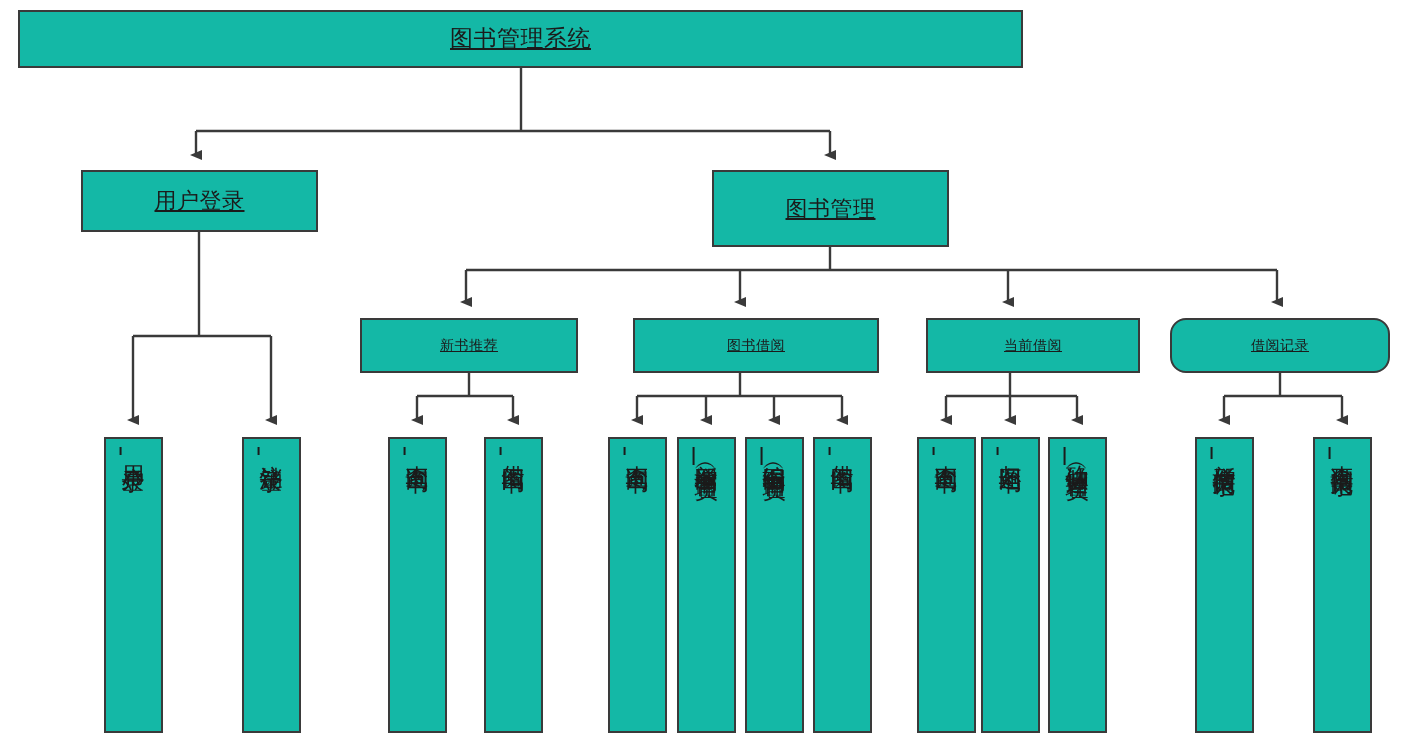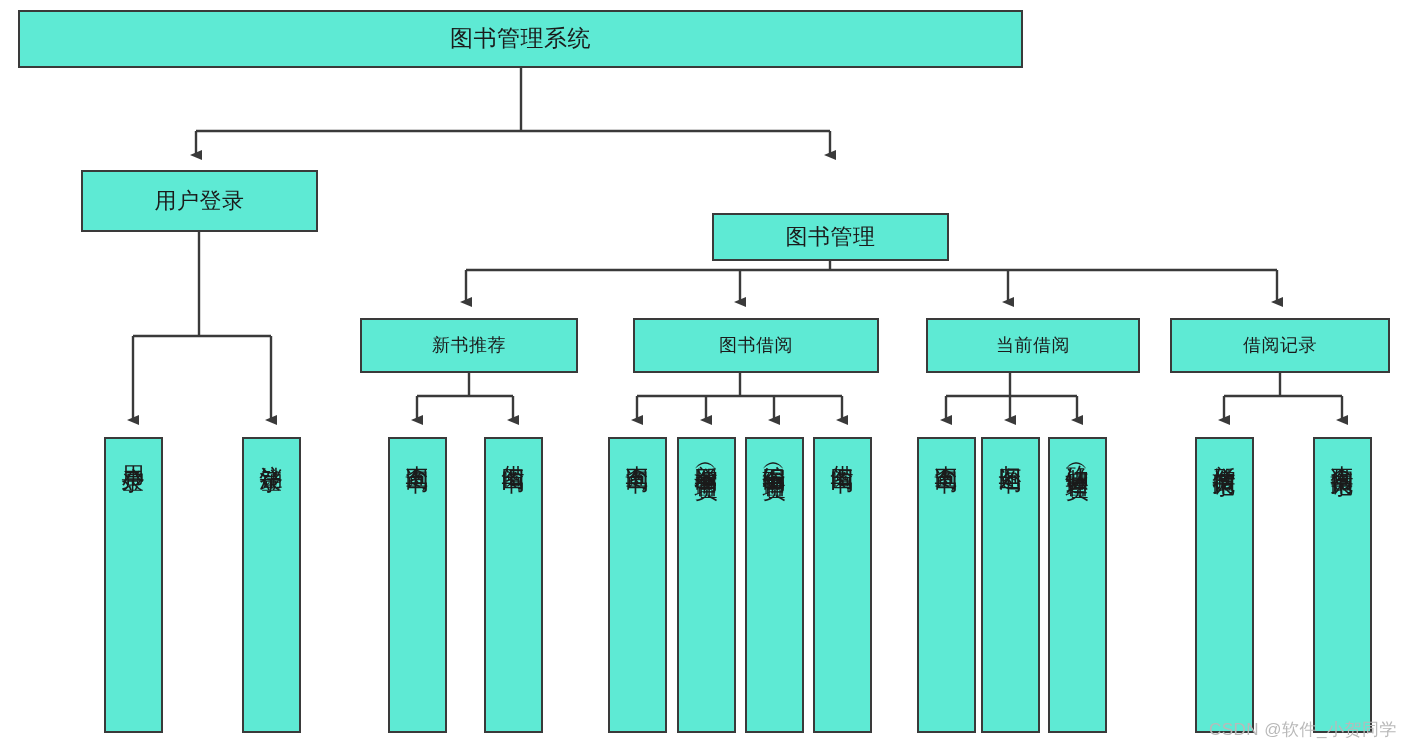--- a/index.html
+++ b/index.html
@@ -19,40 +19,41 @@
     position: absolute;
     left: 0;
     top: 0;
     width: 1405px;
     height: 747px;
     pointer-events: none;
   }
   .node {
     position: absolute;
     box-sizing: border-box;
-    background: #5eead4;
+    background: #14b8a6;
     border: 2px solid #3a3a3a;
     display: flex;
     align-items: center;
     justify-content: center;
     color: #1b1b1b;
     z-index: 2;
+    text-decoration: underline;
   }
   .node .lbl {
     display: block;
     text-align: center;
     line-height: 1.18;
     letter-spacing: 0.5px;
   }
   .node.root {
     border-width: 2px;
   }
   .node.root .lbl { font-size: 23px; }
   .node.branch .lbl { font-size: 22px; }
-  .node.group .lbl { font-size: 18px; }
+  .node.group .lbl { font-size: 14px; }
   
   .node.leaf {
     align-items: flex-start;
     justify-content: center;
     padding-top: 8px;
   }
   .node.leaf .lbl {
     writing-mode: vertical-rl;
     text-orientation: upright;
     font-size: 23px;
@@ -126,34 +127,34 @@
     </g>
   </svg>
 
   <div class="node root" style="left:18px; top:10px; width:1005px; height:58px;">
     <span class="lbl">图书管理系统</span>
   </div>
 
   <div class="node branch" style="left:81px; top:170px; width:237px; height:62px;">
     <span class="lbl">用户登录</span>
   </div>
-  <div class="node branch" style="left:712px; top:170px; width:237px; height:48px;margin-top:43px;">
+  <div class="node branch" style="left:712px; top:170px; width:237px; height:77px;">
     <span class="lbl">图书管理</span>
   </div>
 
   <div class="node group" style="left:360px; top:318px; width:218px; height:55px;">
     <span class="lbl">新书推荐</span>
   </div>
   <div class="node group" style="left:633px; top:318px; width:246px; height:55px;">
     <span class="lbl">图书借阅</span>
   </div>
   <div class="node group" style="left:903px; top:318px; width:214px; height:55px;margin-left:23px;">
     <span class="lbl">当前借阅</span>
   </div>
-  <div class="node group" style="left:1170px; top:318px; width:220px; height:55px;">
+  <div class="node group" style="left:1170px; top:318px; width:220px; height:55px;border-radius:16px;">
     <span class="lbl">借阅记录</span>
   </div>
 
   <div class="node leaf" style="left:104px; top:437px; width:59px; height:296px;">
     <span class="lbl">用户登录</span>
   </div>
   <div class="node leaf" style="left:242px; top:437px; width:59px; height:296px;">
     <span class="lbl">注销登录</span>
   </div>
 
@@ -187,15 +188,14 @@
     <span class="lbl">确认归还（管理员）</span>
   </div>
 
   <div class="node leaf" style="left:1195px; top:437px; width:59px; height:296px;">
     <span class="lbl">新增借阅记录</span>
   </div>
   <div class="node leaf" style="left:1313px; top:437px; width:59px; height:296px;">
     <span class="lbl">查询借阅记录</span>
   </div>
 
-  <div id="watermark">CSDN @软件_小贺同学</div>
 
 </div>
 
 </body></html>

